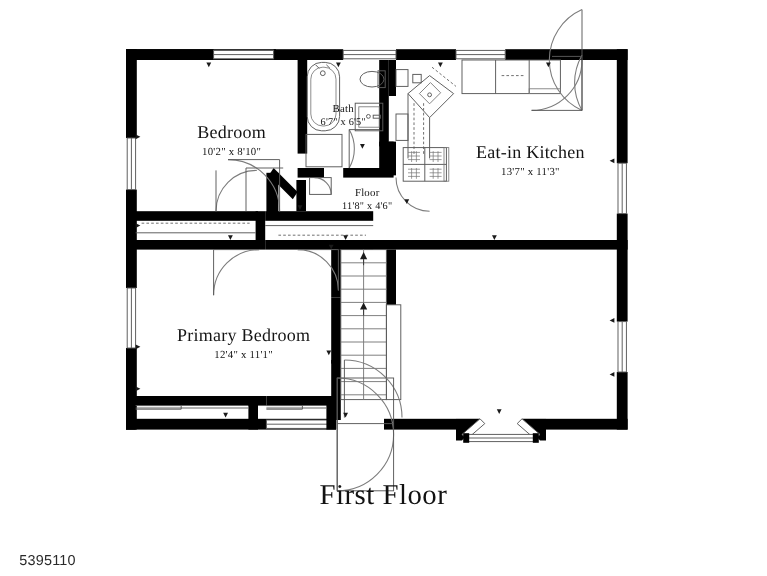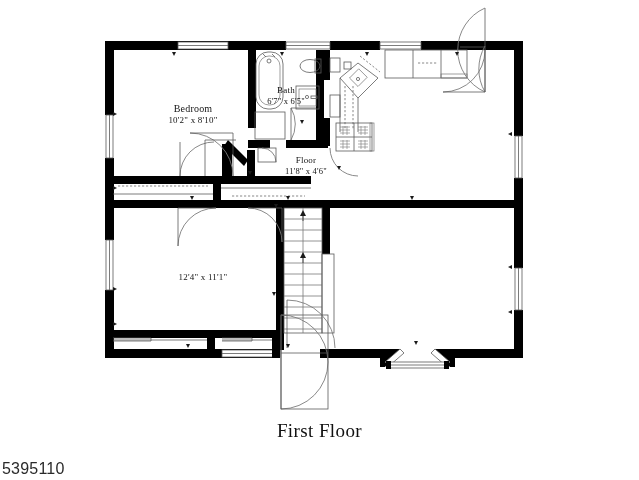--- a/index.html
+++ b/index.html
@@ -26,54 +26,54 @@
     position: absolute;
     text-align: center;
     font-family: "Liberation Serif", serif;
     color: #141414;
     line-height: 1.18;
     white-space: nowrap;
     letter-spacing: 0.2px;
   }
   .room-name {
     display: block;
-    font-size: 10px;
+    font-size: 15px;
   }
   .room-dims {
     display: block;
     font-size: 9px;
   }
   .label-bedroom { left: 128px; top: 103px; width: 130px; }
   .label-bath    { left: 258px; top: 85px;  width: 56px;  }
   .label-kitchen { left: 378px; top: 120px; width: 128px; }
   .label-hall    { left: 262px; top: 155px; width: 88px;  }
   .label-primary { left: 133px; top: 272px; width: 140px; }
   .label-living  { left: 348px; top: 272px; width: 140px; }
   .label-bath .room-name    { font-size: 9px; }
   .label-bath .room-dims    { font-size: 8.5px; }
   .label-hall .room-name    { font-size: 9px; }
   .label-hall .room-dims    { font-size: 8.5px; }
 
   #floor-title {
     position: absolute;
     left: 0;
-    top: 420px;
+    top: 400px;
     width: 639px;
     text-align: center;
     font-family: "Liberation Serif", serif;
-    font-size: 19px;
+    font-size: 24px;
     color: #111111;
     letter-spacing: 0.4px;
   }
   #listing-id {
     position: absolute;
-    left: 2px;
+    left: 16px;
     top: 460px;
     font-family: "Liberation Sans", sans-serif;
-    font-size: 16px;
+    font-size: 12px;
     color: #2a2a2a;
     letter-spacing: 0.2px;
   }
 </style>
 </head>
 <body>
 
 <div id="page">
 
   <svg id="plan-svg" viewBox="0 0 639 480">
@@ -370,27 +370,32 @@
   <div class="room-label label-bedroom">
     <span class="room-name">Bedroom</span>
     <span class="room-dims">10'2" x 8'10"</span>
   </div>
 
   <div class="room-label label-bath">
     <span class="room-name">Bath</span>
     <span class="room-dims">6'7" x 6'5"</span>
   </div>
 
+  <div class="room-label label-kitchen">
+    <span class="room-name">Eat-in Kitchen</span>
+    <span class="room-dims">13'7" x 11'3"</span>
+  </div>
 
   <div class="room-label label-hall">
     <span class="room-name">Floor</span>
     <span class="room-dims">11'8" x 4'6"</span>
   </div>
 
   <div class="room-label label-primary">
+    <span class="room-name">Primary Bedroom</span>
     <span class="room-dims">12'4" x 11'1"</span>
   </div>
 
 
   <div id="floor-title">First Floor</div>
   <div id="listing-id">5395110</div>
 
 </div>
 
 </body></html>

